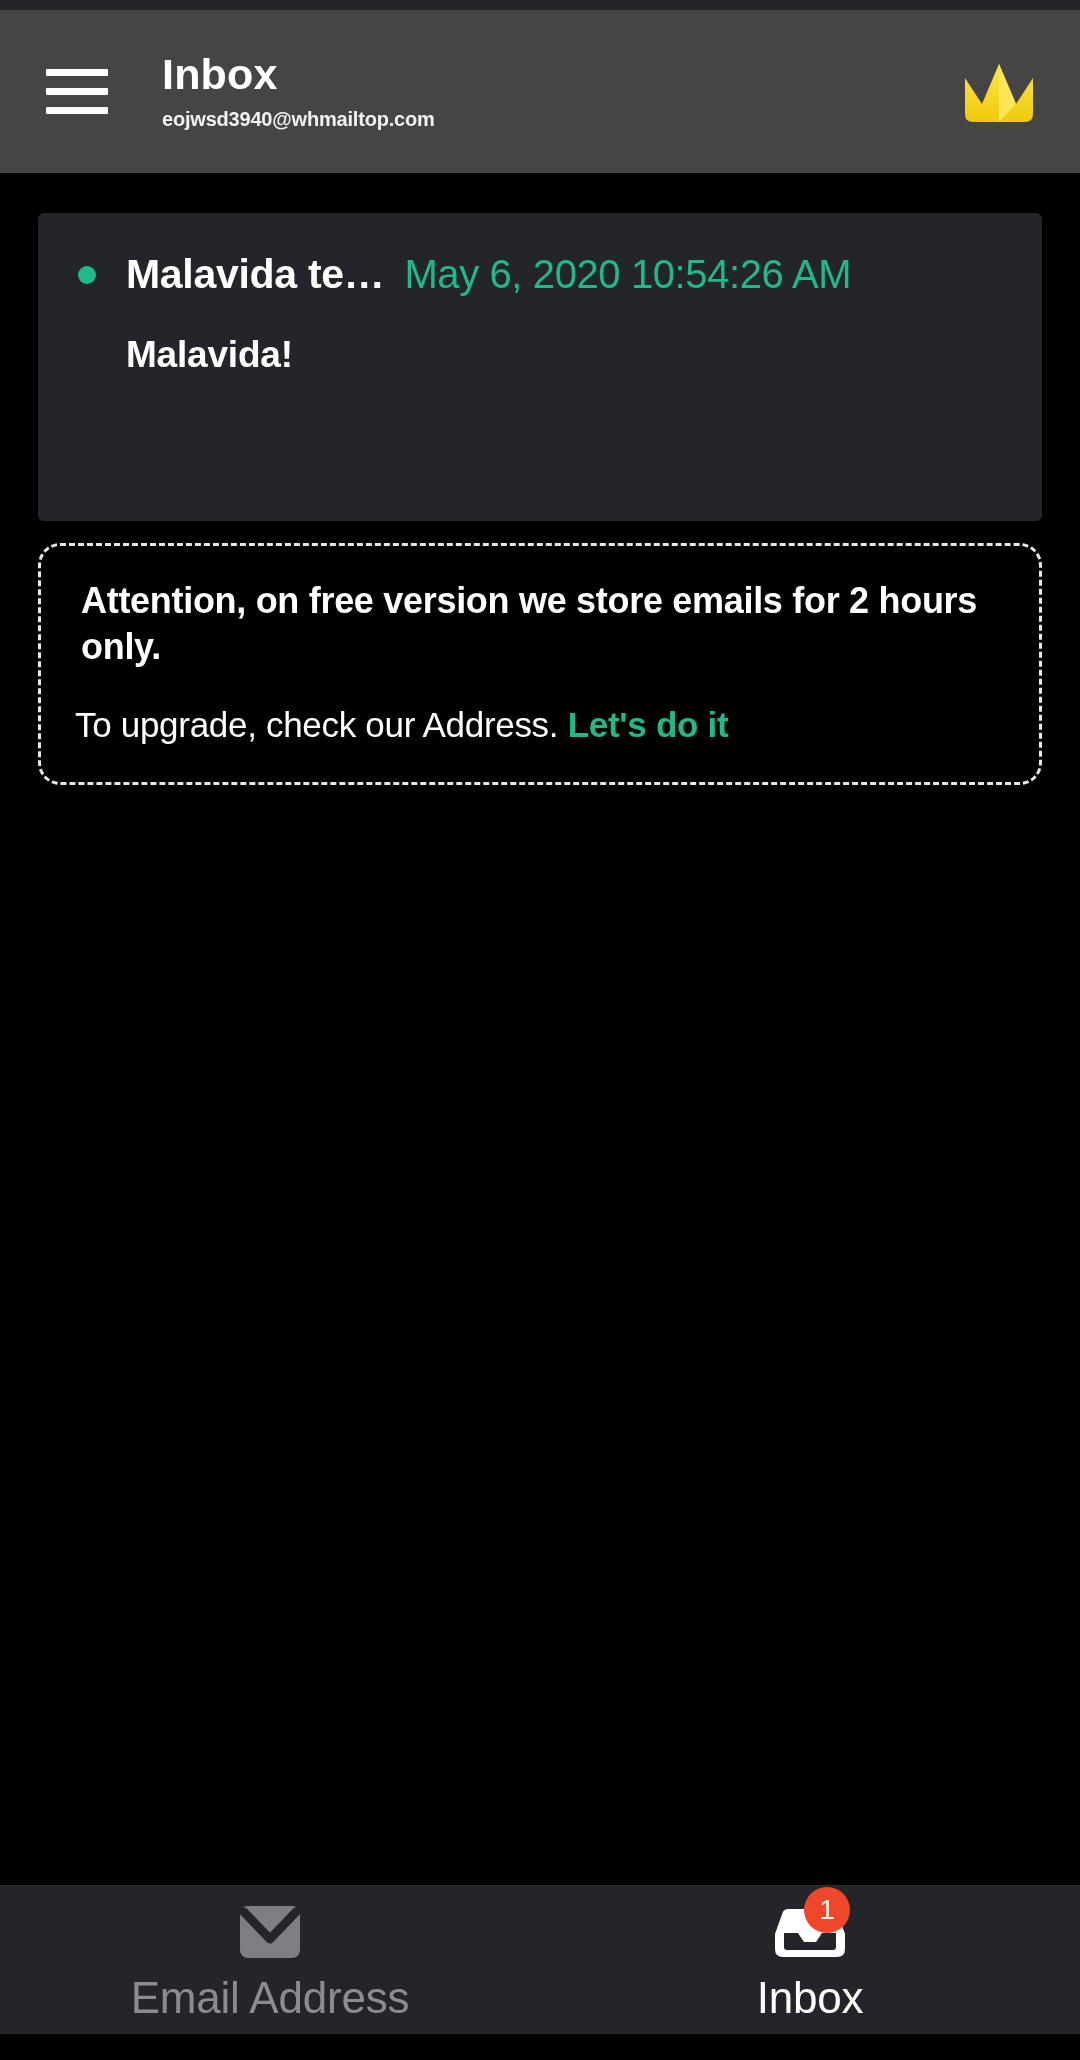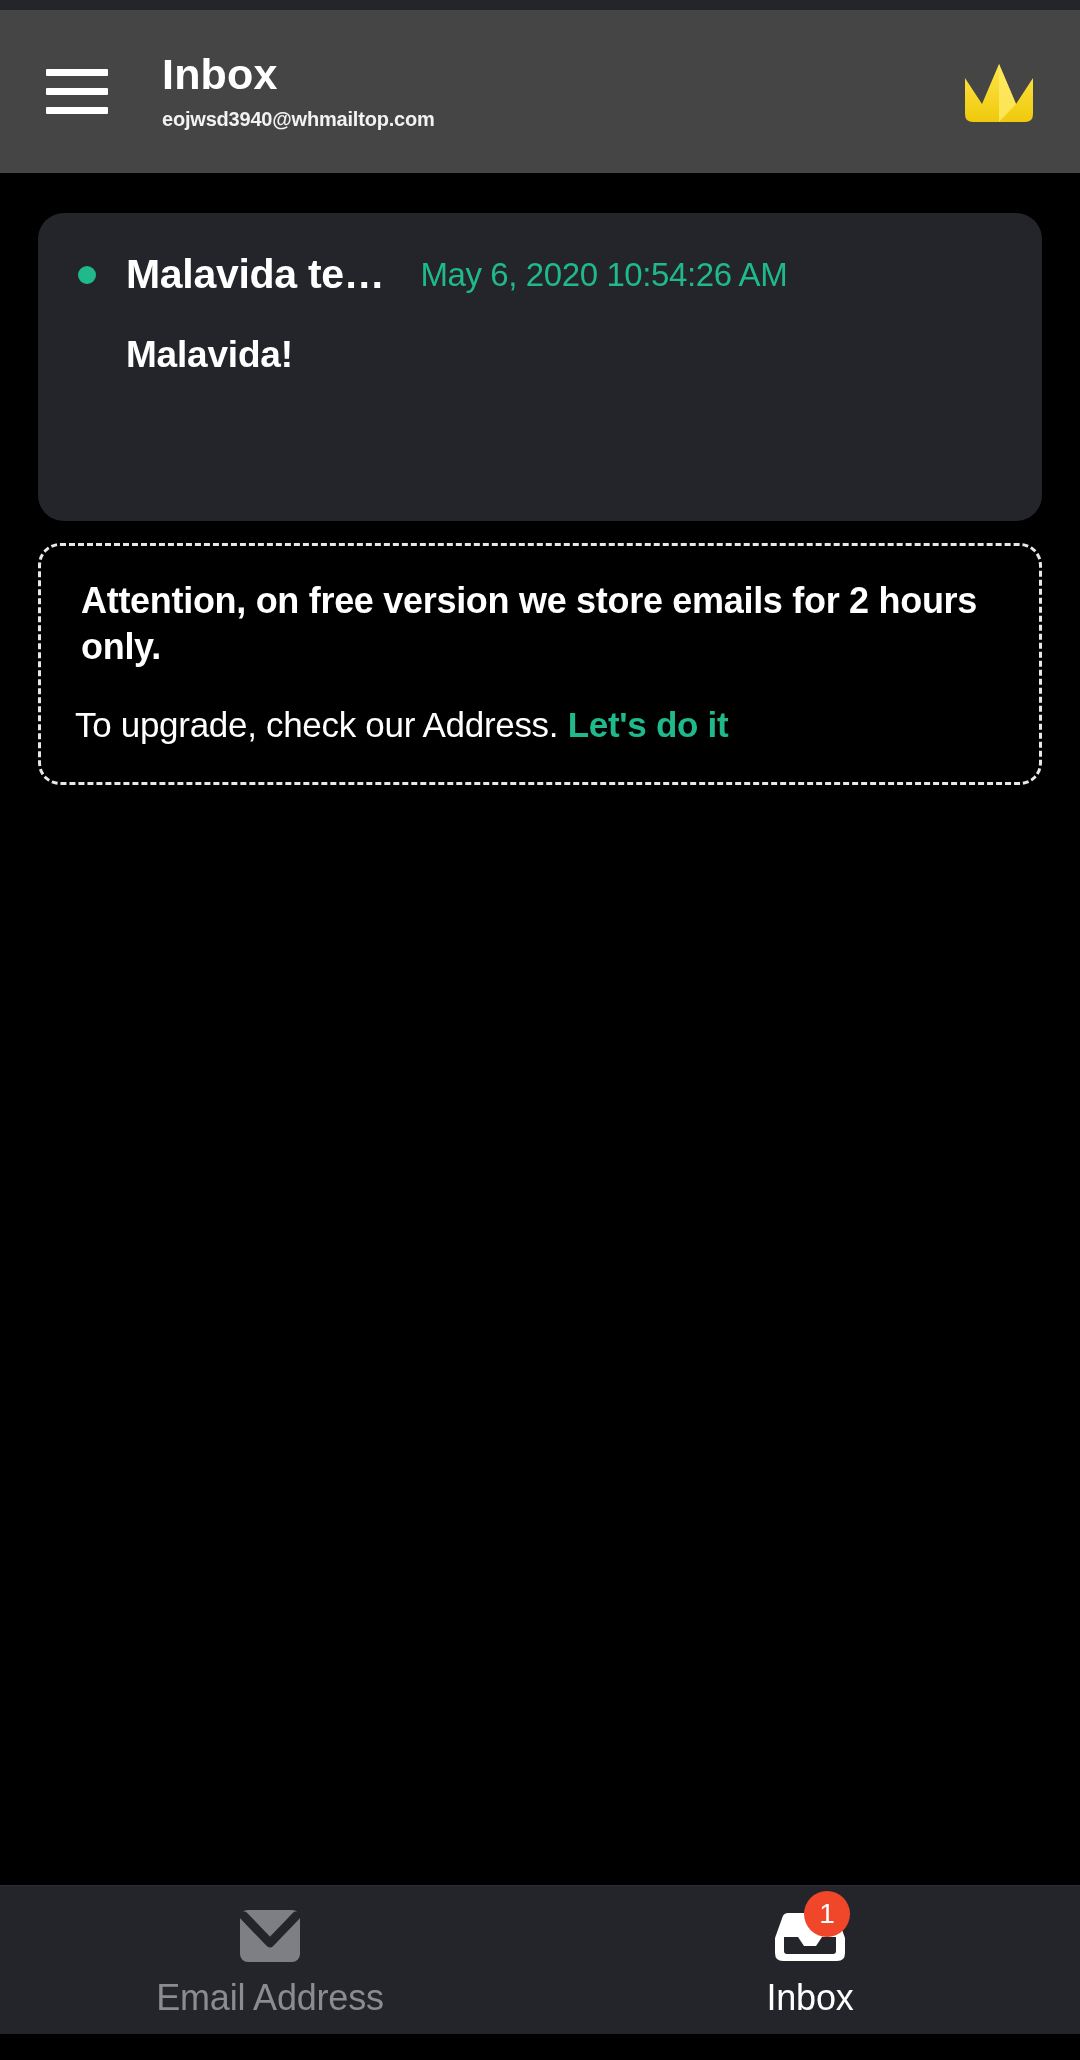--- a/index.html
+++ b/index.html
@@ -104,21 +104,21 @@
     flex: 1 1 auto;
     background: #000000;
     padding: 40px 38px 0 38px;
     box-sizing: border-box;
     overflow: hidden;
   }
 
   
   .email-card {
     background: #24252b;
-    border-radius: 26px;
+    border-radius: 6px;
     padding: 38px 40px 40px 40px;
     box-sizing: border-box;
     cursor: pointer;
     min-height: 308px;
   }
   .email-top-row {
     display: flex;
     align-items: center;
     gap: 0;
   }
@@ -133,24 +133,24 @@
   .email-sender {
     color: #ffffff;
     font-size: 41px;
     font-weight: bold;
     white-space: nowrap;
     flex: 0 0 auto;
     letter-spacing: -0.3px;
   }
   .email-date {
     color: #1fb98b;
-    font-size: 33px;
+    font-size: 40px;
     font-weight: normal;
     white-space: nowrap;
-    margin-left: 36px;
+    margin-left: 20px;
     letter-spacing: -0.4px;
   }
   .email-preview {
     color: #ffffff;
     font-size: 37px;
     font-weight: bold;
     margin-top: 36px;
     margin-left: 48px;
     letter-spacing: -0.2px;
   }
@@ -208,21 +208,21 @@
     padding-top: 6px;
   }
   .nav-icon {
     height: 58px;
     display: flex;
     align-items: center;
     justify-content: center;
     position: relative;
   }
   .nav-label {
-    font-size: 36px;
+    font-size: 44px;
     margin-top: 12px;
     letter-spacing: -0.2px;
     white-space: nowrap;
   }
   .nav-item.inactive .nav-label { color: #8b8c90; }
   .nav-item.active .nav-label { color: #ffffff; }
 
   .badge {
     position: absolute;
     top: -16px;

